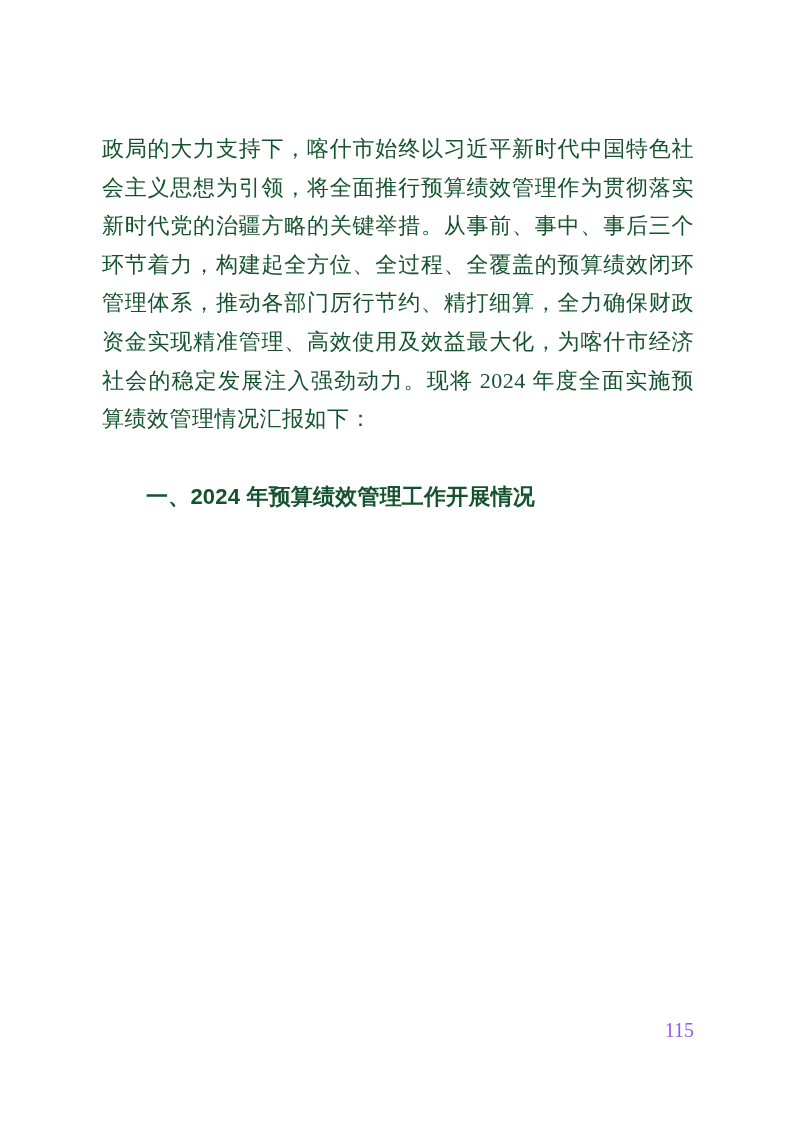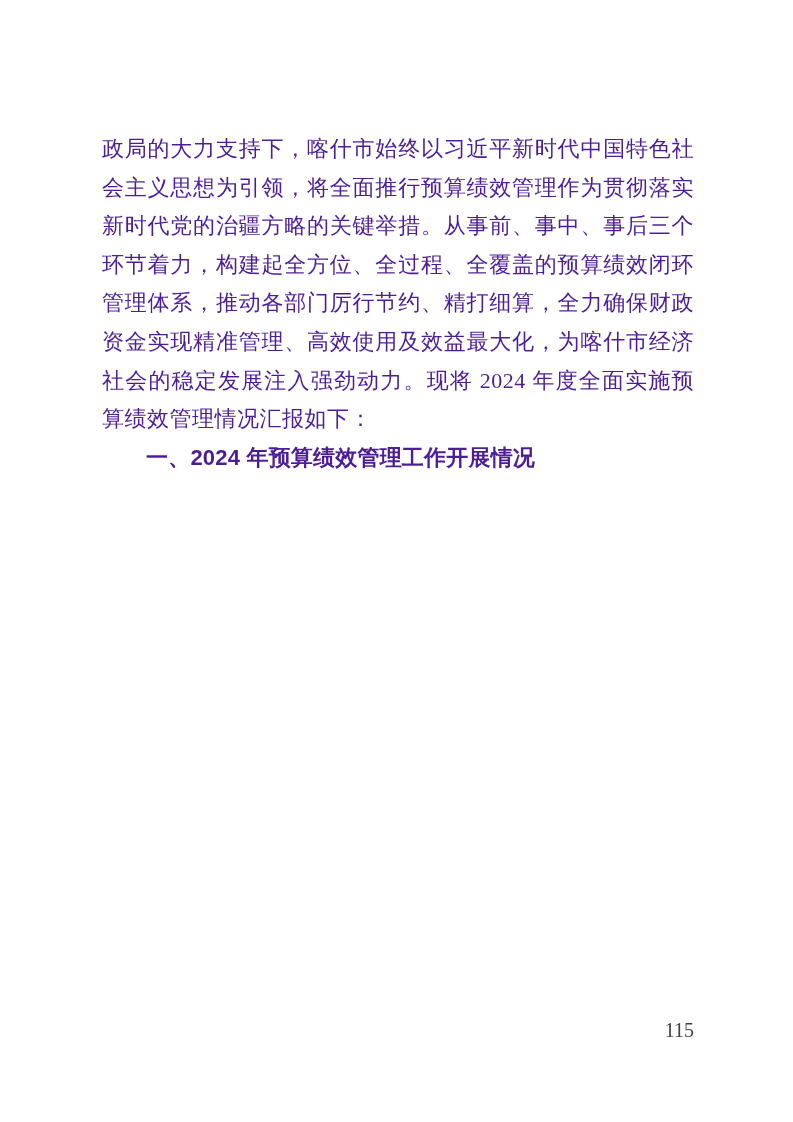--- a/index.html
+++ b/index.html
@@ -17,51 +17,52 @@
   .page {
     position: absolute;
     inset: 0;
     background: #ffffff;
   }
   .text-block {
     position: absolute;
     left: 102px;
     top: 130px;
     width: 592px;
-    color: #4c1d95;
+    color: #14532d;
     font-size: 22px;
     line-height: 38.6px;
   }
   .para {
     margin: 0;
     text-align: justify;
     text-align-last: left;
     text-justify: inter-ideograph;
     letter-spacing: 0.5px;
   }
   .para.indent {
     text-indent: 44px;
+    margin-top: 39px;
   }
   .para.heading {
     font-weight: bold;
     font-family: "Liberation Sans", sans-serif;
     letter-spacing: 0.2px;
   }
   .bold-run {
     font-weight: bold;
   }
   .page-number {
     position: absolute;
     left: 102px;
     top: 1016px;
     width: 592px;
     text-align: right;
     font-size: 20px;
     line-height: 28px;
-    color: #404040;
+    color: #8b5cf6;
     font-family: "Liberation Serif", serif;
   }
 </style>
 </head>
 <body>
 
 <div class="page">
   <main class="text-block">
       <p class="para"><span class="text-run">政局的大力支持下，喀什市始终以习近平新时代中国特色社会主义思想为引领，将全面推行预算绩效管理作为贯彻落实新时代党的治疆方略的关键举措。从事前、事中、事后三个环节着力，构建起全方位、全过程、全覆盖的预算绩效闭环管理体系，推动各部门厉行节约、精打细算，全力确保财政资金实现精准管理、高效使用及效益最大化，为喀什市经济社会的稳定发展注入强劲动力。现将 2024 年度全面实施预算绩效管理情况汇报如下：</span></p>
       <p class="para indent heading"><span class="bold-run">一、2024 年预算绩效管理工作开展情况</span></p>

